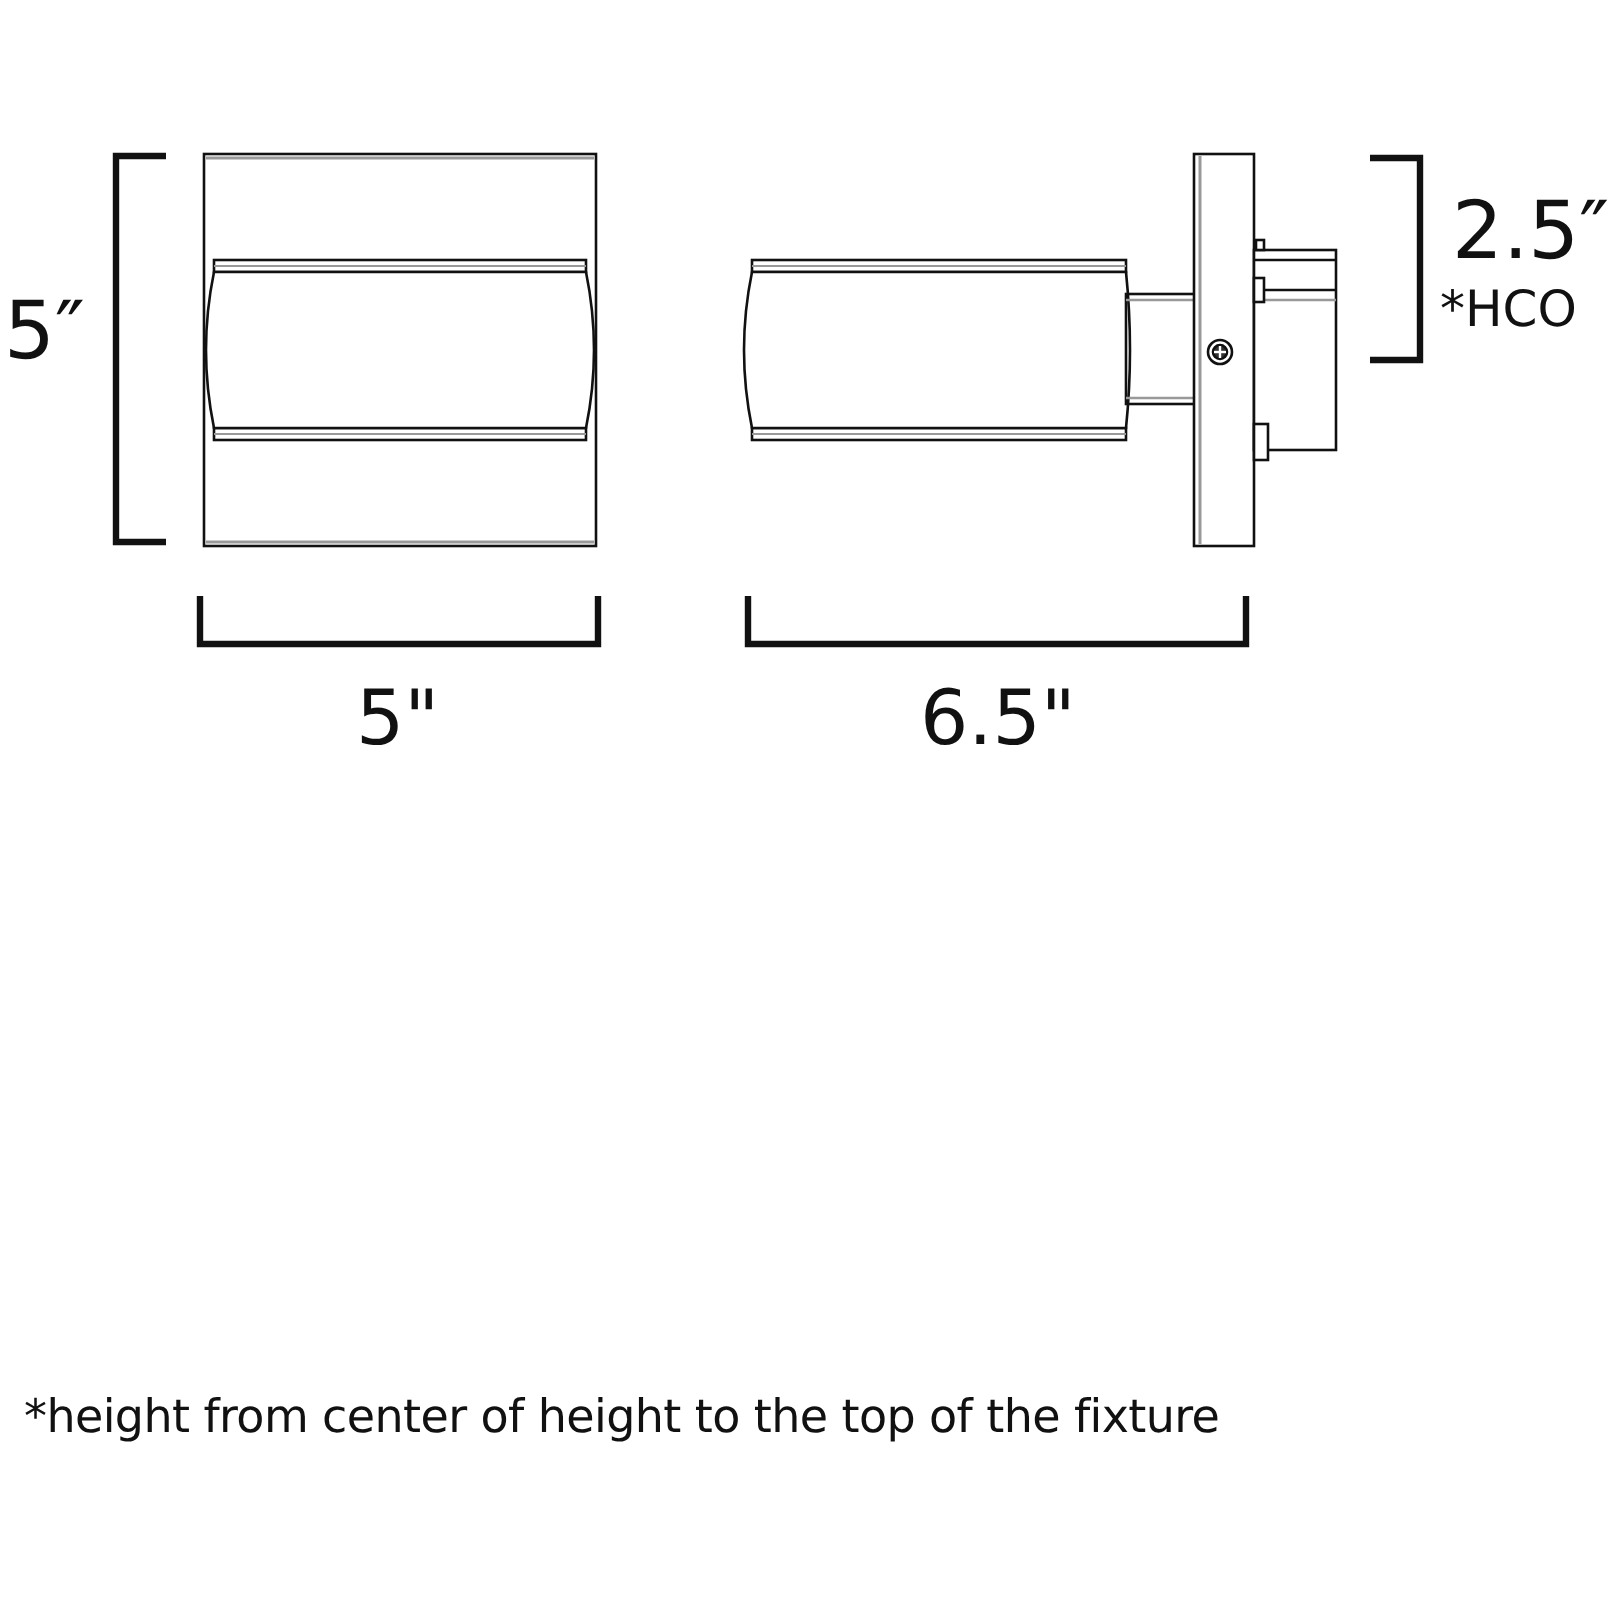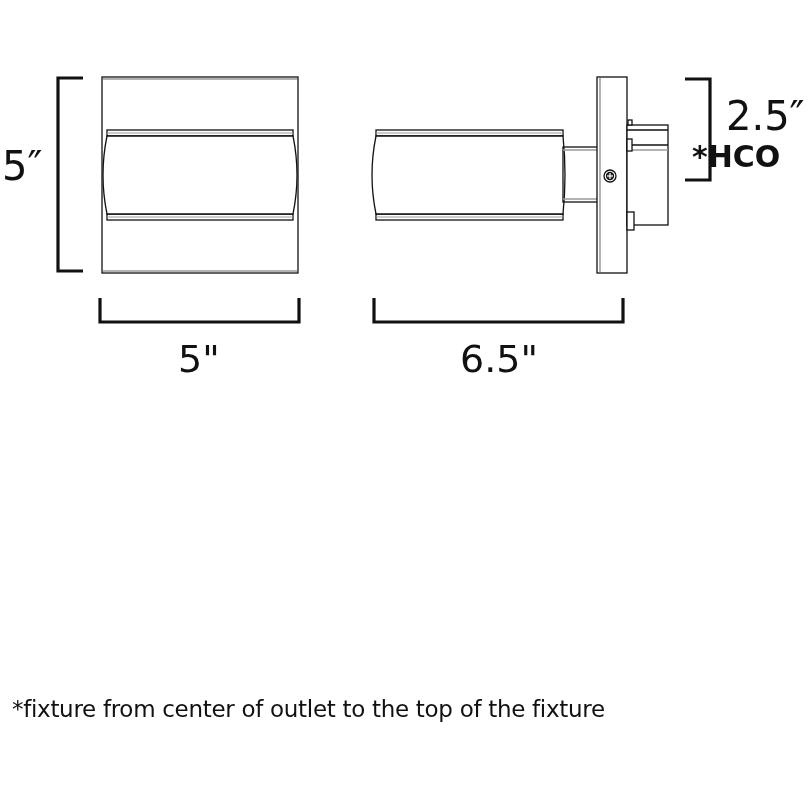--- a/index.html
+++ b/index.html
@@ -9,21 +9,21 @@
       position: absolute;
       font-family: "DejaVu Sans", sans-serif;
       color: #111111;
       white-space: nowrap;
       line-height: 1;
     }
     .lbl-front-h { left: 2px; top: 146px; font-size: 40px; }
     .lbl-front-w { left: 178px; top: 340px; font-size: 38px; }
     .lbl-side-d  { left: 460px; top: 340px; font-size: 38px; }
     .lbl-hco-val { left: 726px; top: 96px; font-size: 40px; text-align: center; }
-    .lbl-hco-tag { left: 692px; top: 142px; font-size: 30px; font-weight: bold; }
+    .lbl-hco-tag { left: 720px; top: 142px; font-size: 25px; }
     .footnote    { left: 12px; top: 698px; font-size: 23px; letter-spacing: -0.3px; }
   </style>
 </head>
 <body>
 
 <div id="stage">
   <svg width="808" height="808" viewBox="0 0 808 808" xmlns="http://www.w3.org/2000/svg">
 
     <g fill="none" stroke="#111" stroke-width="1.3">
 
@@ -79,14 +79,14 @@
     </g>
 
     <path d="M374,298 V322 H623 V298" fill="none" stroke="#111" stroke-width="3.2"></path>
   </svg>
 
   <div class="label lbl-front-h">5″</div>
   <div class="label lbl-front-w">5"</div>
   <div class="label lbl-side-d">6.5"</div>
   <div class="label lbl-hco-val">2.5″</div>
   <div class="label lbl-hco-tag">*HCO</div>
-  <div class="label footnote">*fixture from center of outlet to the top of the fixture</div>
+  <div class="label footnote">*height from center of height to the top of the fixture</div>
 </div>
 
 </body></html>

